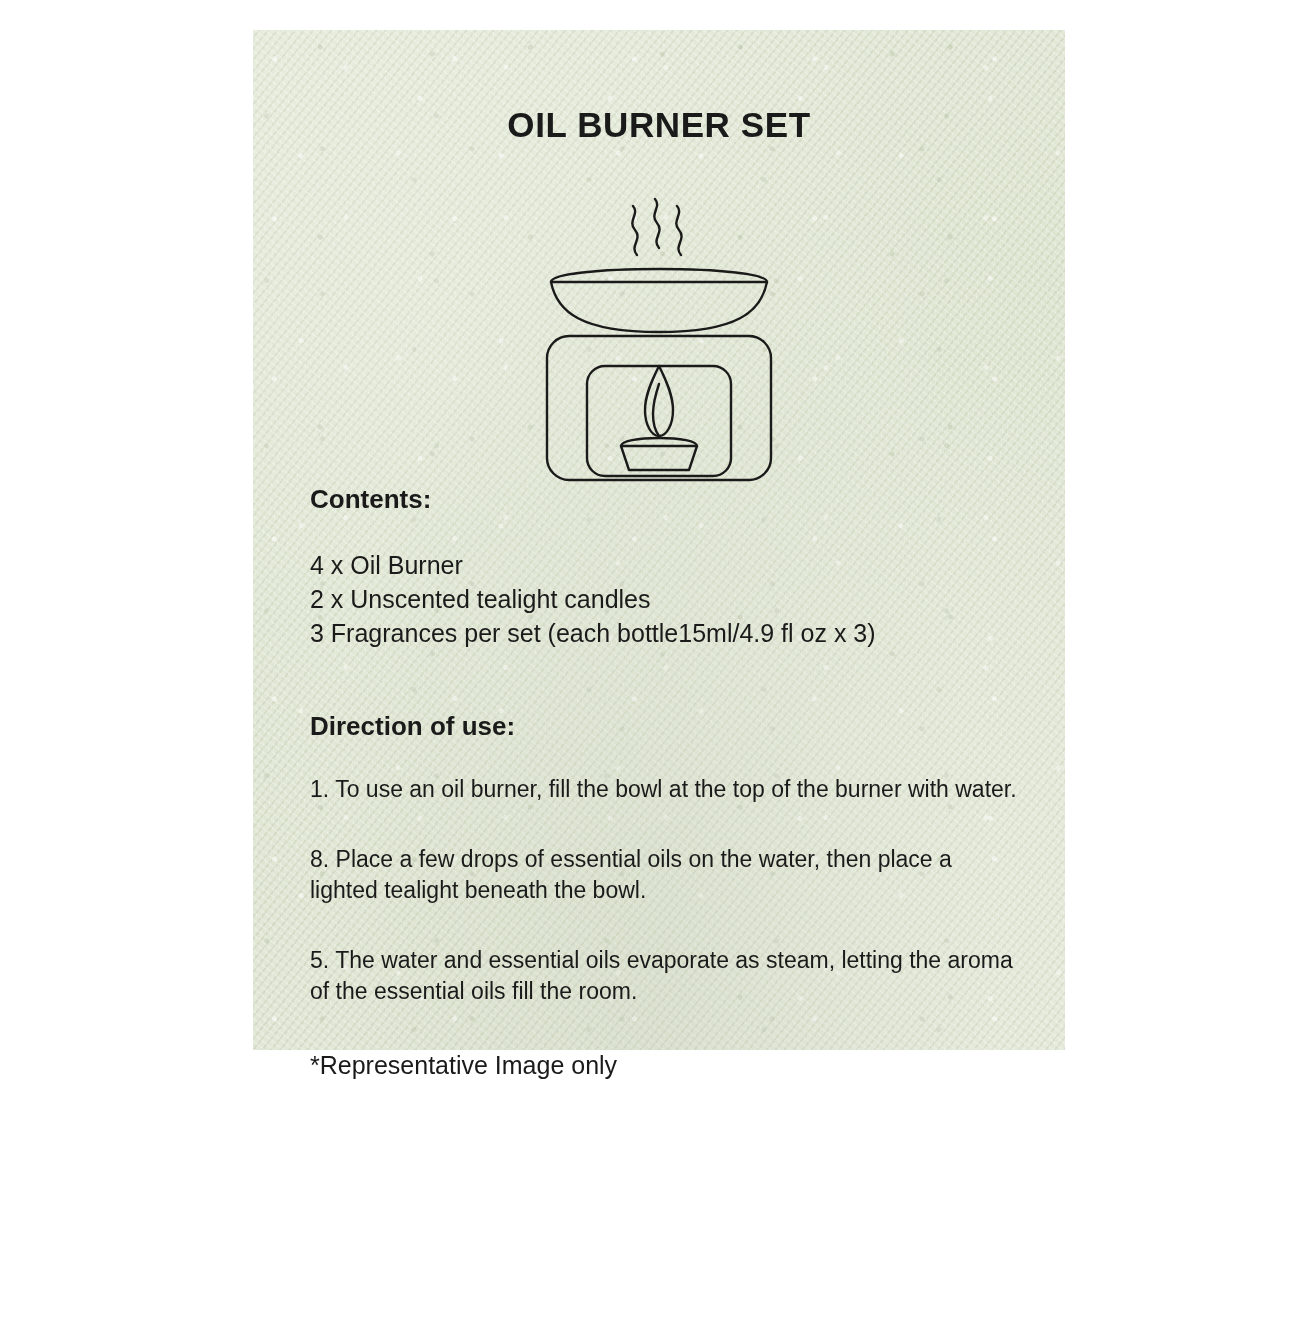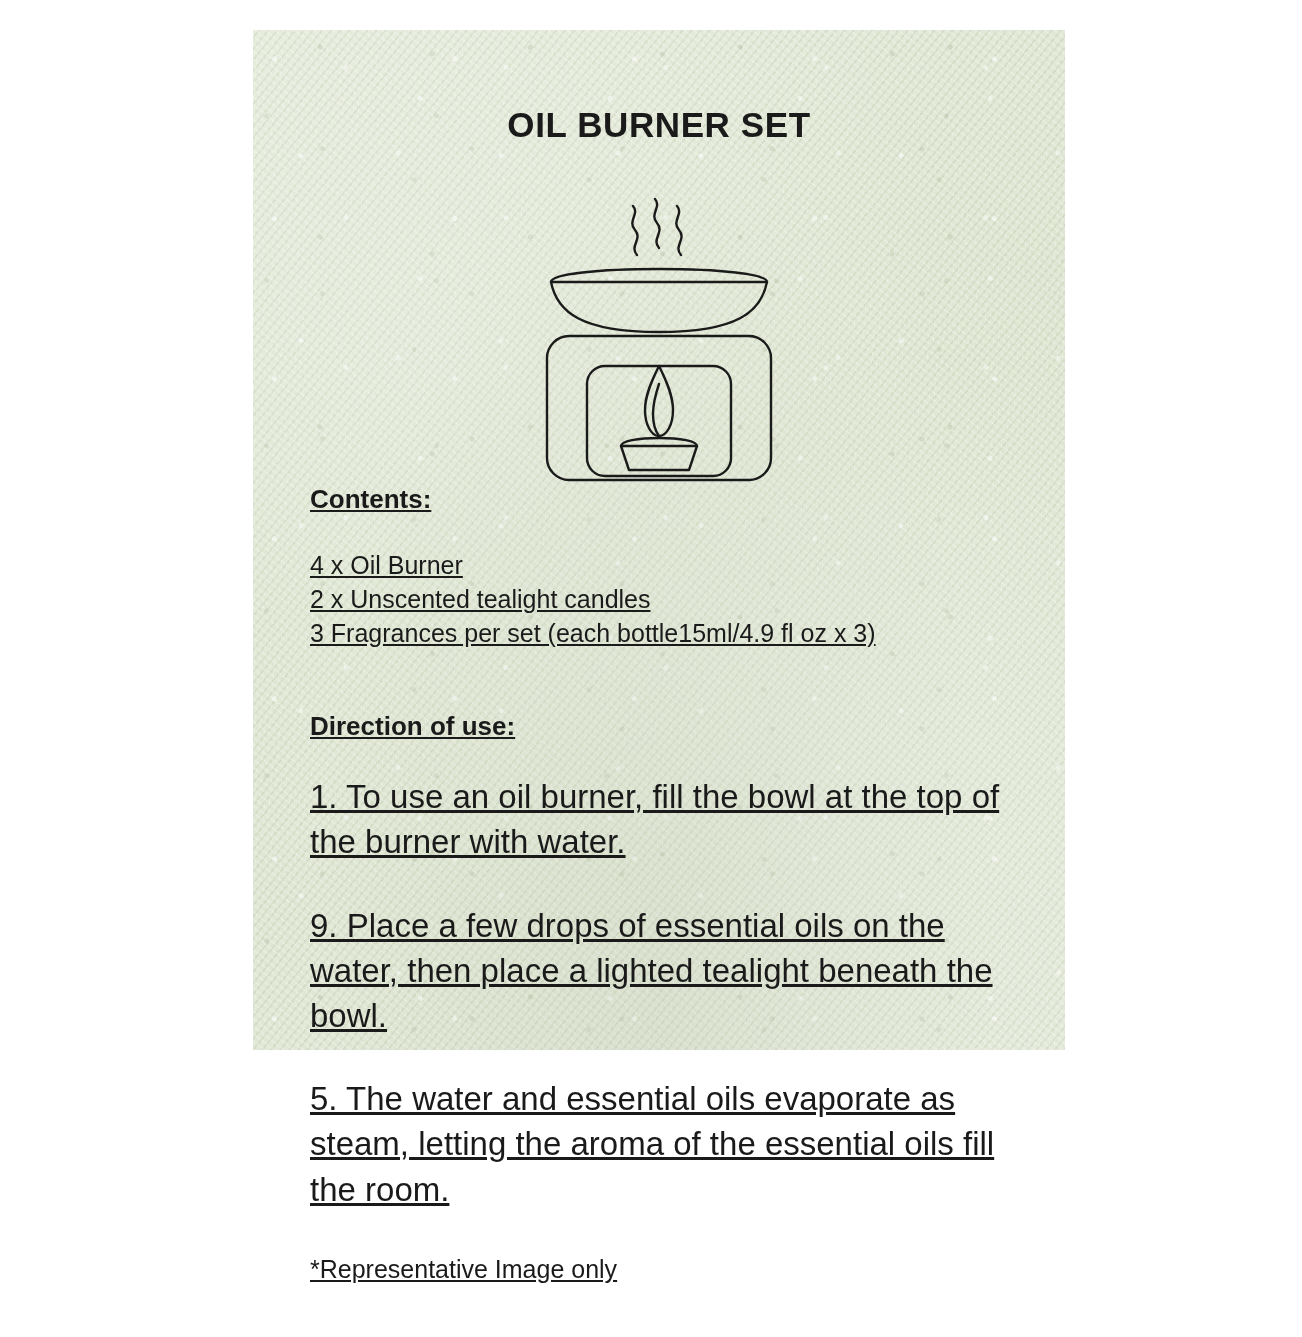--- a/index.html
+++ b/index.html
@@ -75,21 +75,20 @@
     width: 300px;
     height: 320px;
   }
 
   .content {
     position: absolute;
     left: 57px;
     right: 48px;
     top: 455px;
     color: #1a1a1a;
-    text-decoration: underline;
   }
 
   .heading {
     font-size: 26px;
     font-weight: bold;
     margin: 0 0 34px 0;
     line-height: 1.1;
   }
 
   .heading.second {
@@ -102,21 +101,21 @@
     list-style: none;
   }
 
   .list li {
     font-size: 25px;
     line-height: 1.36;
     color: #1a1a1a;
   }
 
   .step {
-    font-size: 33px;
+    font-size: 23px;
     line-height: 1.37;
     margin: 0 0 38px 0;
     color: #1a1a1a;
   }
 
   .step:first-of-type {
     margin-top: 34px;
   }
 
   .footnote {
@@ -162,19 +161,19 @@
 
     <ul class="list">
       <li>4 x Oil Burner</li>
       <li>2 x Unscented tealight candles</li>
       <li>3 Fragrances per set (each bottle15ml/4.9 fl oz x 3)</li>
     </ul>
 
     <p class="heading second">Direction of use:</p>
 
     <p class="step">1. To use an oil burner, fill the bowl at the top of the burner with water.</p>
-    <p class="step">9. Place a few drops of essential oils on the water, then place a lighted tealight beneath the bowl.</p>
+    <p class="step">8. Place a few drops of essential oils on the water, then place a lighted tealight beneath the bowl.</p>
     <p class="step">5. The water and essential oils evaporate as steam, letting the aroma of the essential oils fill the room.</p>
 
     <p class="footnote">*Representative Image only</p>
 
   </div>
 </div>
 
 </body></html>

